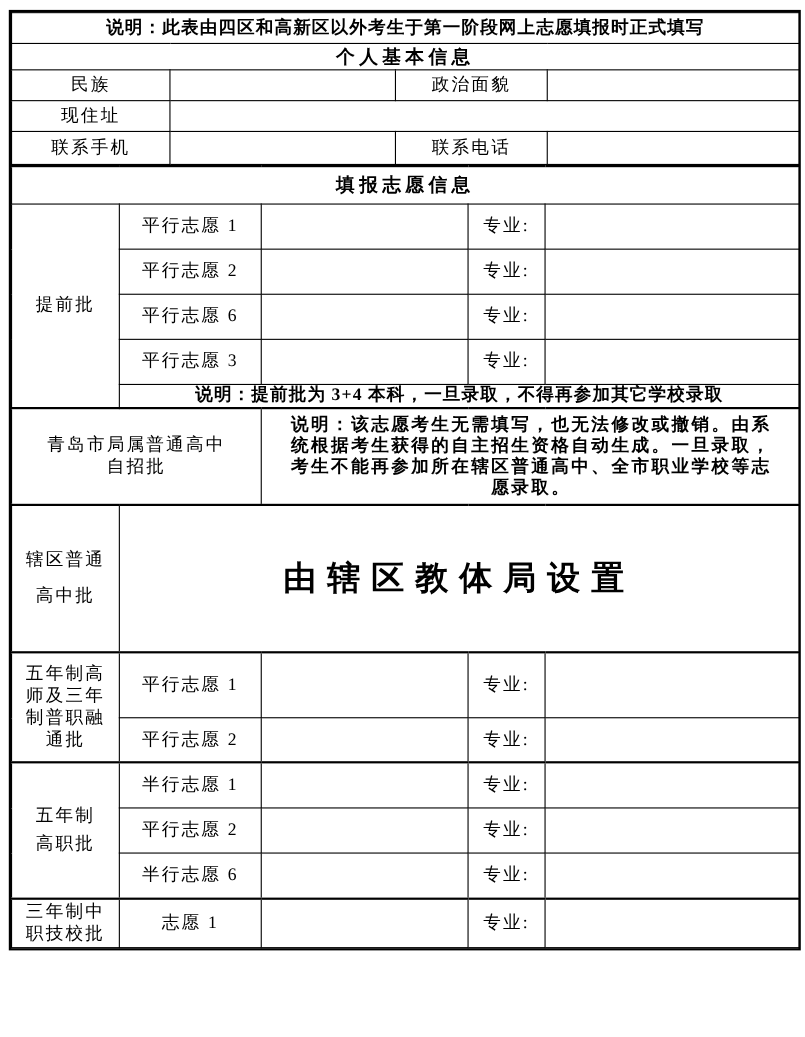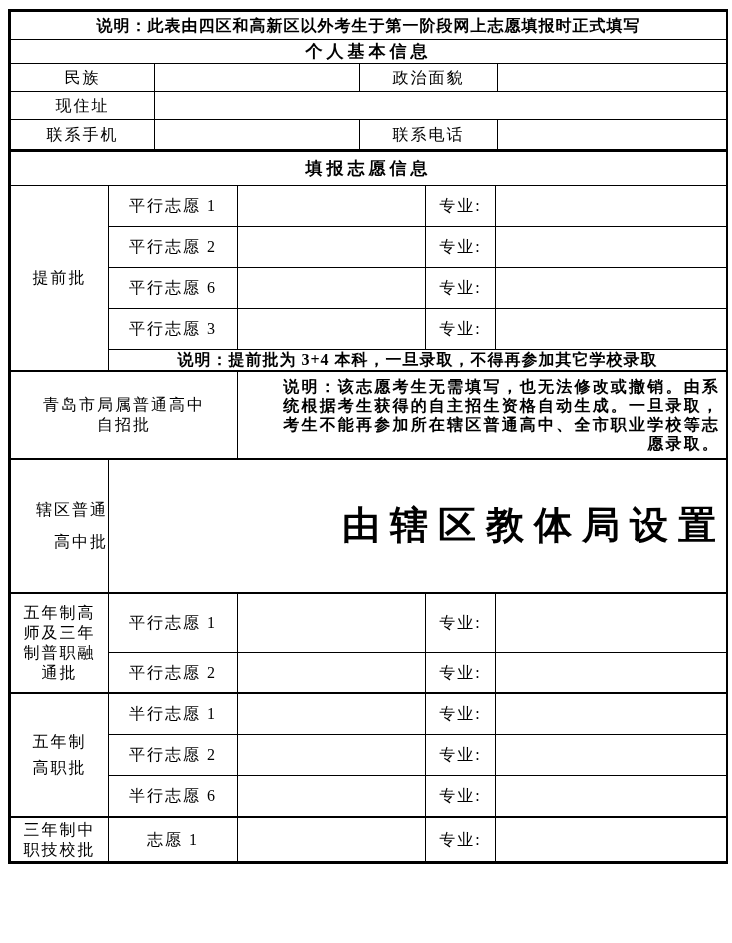--- a/index.html
+++ b/index.html
@@ -27,45 +27,45 @@
     font-size:16px;
     letter-spacing:2px;
     line-height:1.25;
     overflow:hidden;
   }
   tr.thick td{border-top-width:2px;}
   td.bold{font-weight:bold;}
   td.hdr{font-weight:bold;font-size:17px;letter-spacing:4px;}
   td.pre{white-space:pre-line;}
   td.note-left{
-    text-align:right;
+    text-align:center;
     font-weight:bold;
     padding:3px 6px 3px 8px;
     letter-spacing:2.2px;
     line-height:19px;
     white-space:pre-line;
   }
   td.big{
     font-weight:bold;
-    font-size:38px;
+    font-size:30px;
     letter-spacing:10px;
   }
   td.small-ls{letter-spacing:1px;}
   
   .h20 td{height:20px;}
   .h23 td{height:23px;}
   .h27 td{height:27px;}
   .h29 td{height:29px;}
   .h33 td{height:33px;}
   .h40 td{height:40px;}
   .h43 td{height:43px;}
   .h58 td{height:58px;}
   .h39 td{height:39px;}
   .h80 td{height:80px;}
-  .h132 td{height:132px;text-align:right;}
+  .h132 td{height:132px;}
 </style>
 </head>
 <body>
 
 <div class="sheet">
 
   <table>
     <colgroup>
         <col style="width:144px">
         <col style="width:205px">

